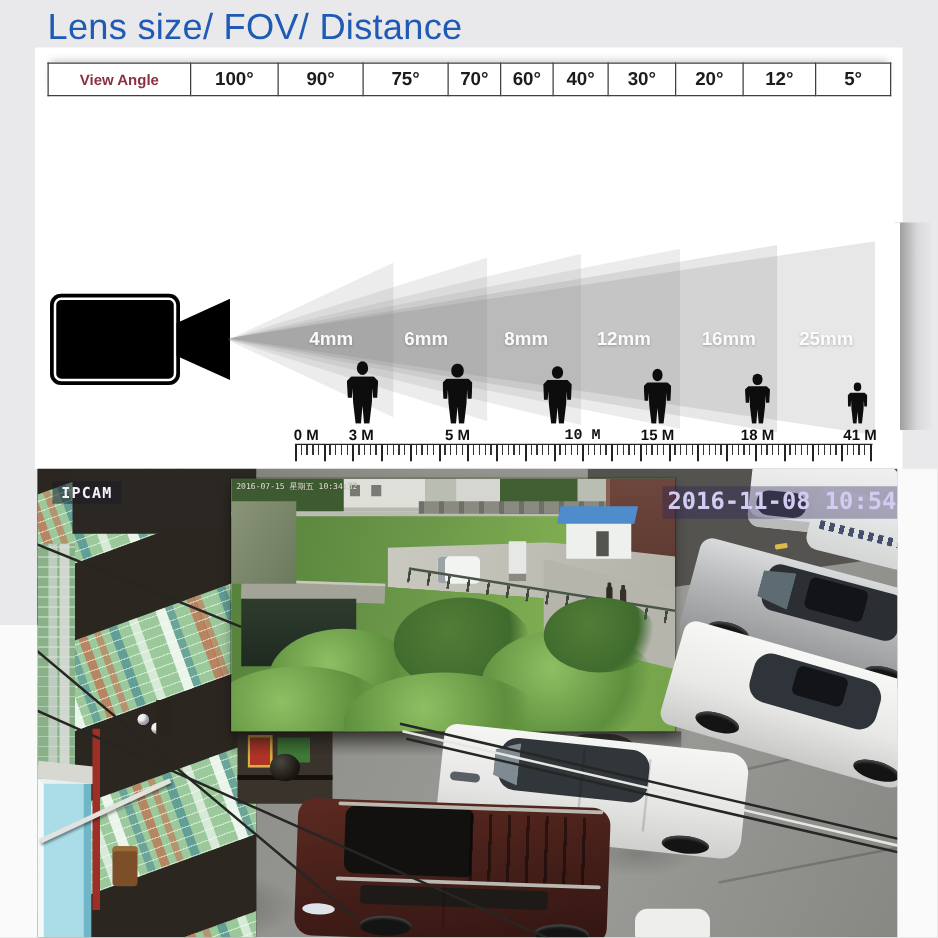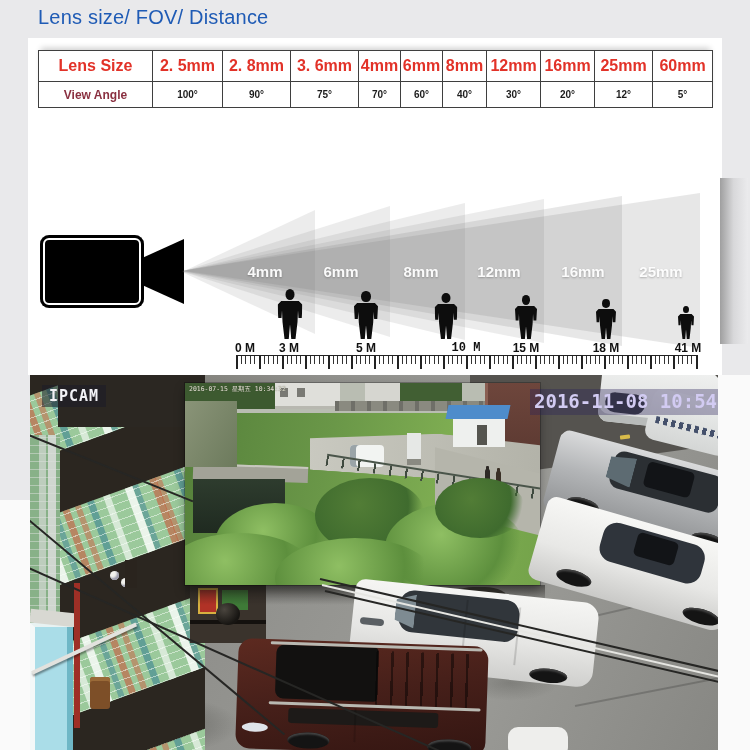--- a/index.html
+++ b/index.html
@@ -1,31 +1,31 @@
 <!DOCTYPE html>
 <html><head>
 <meta charset="utf-8">
 <style>
   html,body{margin:0;padding:0;background:#e9e9eb;font-family:"Liberation Sans",sans-serif;}
   .stage{position:relative;width:750px;height:750px;overflow:hidden;background:#e9e9eb;}
   .abs{position:absolute;}
 
   
-  .page-title{left:38px;top:6px;font-size:20px;color:#1f5bb5;letter-spacing:0.2px;}
+  .page-title{left:38px;top:6px;font-size:29px;color:#1f5bb5;letter-spacing:0.2px;}
 
   
   .card{left:28px;top:38px;width:694px;height:337px;background:#ffffff;}
   .right-shadow{left:716px;top:178px;width:32px;height:166px;
     background:linear-gradient(90deg,#8e8e8e 0%,#d8d8da 55%,#ebebed 100%);}
 
   
   table.lens{position:absolute;left:38px;top:50px;width:674px;border-collapse:collapse;table-layout:fixed;
     box-shadow:0 -5px 6px -3px rgba(0,0,0,.20);background:#fff;}
   table.lens td{border:1.6px solid #3f3f3f;text-align:center;vertical-align:middle;
-    font-weight:bold;font-size:10px;color:#1c1c1c;padding:0;overflow:hidden;}
+    font-weight:bold;font-size:15px;color:#1c1c1c;padding:0;overflow:hidden;}
   table.lens tr.r0 td{height:30px;color:#e23228;font-size:16px;}
   table.lens tr.r1 td{height:25px;}
   table.lens tr.r2 td{height:31px;}
   table.lens tr.r3 td{height:25px;}
   table.lens td.rl{color:#8a3040;font-size:12px;}
   table.lens tr.r2 td.rl{font-size:10.5px;line-height:1.1;}
 
   
   .diagram{left:30px;top:178px;width:690px;height:197px;background:#fff;}
   .cam-body{left:10px;top:57px;width:104px;height:73px;background:#000;border-radius:9px;
@@ -92,21 +92,21 @@
     background:linear-gradient(100deg,#55803a 0%,#6a9748 40%,#7fae52 72%,#74a34a 100%);
     box-shadow:0 0 0 1px rgba(0,0,0,.25), 0 6px 10px rgba(0,0,0,.35);}
   .inset .sky{left:0;top:0;width:355px;height:30px;background:#b9bdb2;}
   .bush{border-radius:50%;background:radial-gradient(circle at 40% 35%,#8fbf63,#5d8f3d 60%,rgba(77,116,47,0) 78%);}
   .bush.dk{background:radial-gradient(circle at 40% 35%,#527d36,#3f6b2e 60%,rgba(47,80,32,0) 78%);}
   .in-ts{left:4px;top:2px;font-family:"DejaVu Sans Mono",monospace;font-size:7px;color:#e8e8d4;
     text-shadow:0 0 1px #333;white-space:nowrap;transform:scale(.92);transform-origin:left top;}
 
   
   .ipcam{left:12px;top:10px;padding:2px 7px;background:rgba(28,28,40,.55);color:#f2f2f6;
-    font-family:"DejaVu Sans Mono",monospace;font-size:15px;font-weight:bold;letter-spacing:1px;}
+    font-family:"DejaVu Sans Mono",monospace;font-size:12px;font-weight:bold;letter-spacing:1px;}
   .stamp{left:500px;top:14px;width:190px;padding:1px 0 3px 4px;background:rgba(40,32,88,.35);
     color:#d2cbf2;font-family:"DejaVu Sans Mono",monospace;font-size:19px;font-weight:bold;
     letter-spacing:0px;white-space:nowrap;}
 
   
   .car{border-radius:10px 16px 16px 10px;}
   .glass{position:absolute;background:#2e3338;border-radius:10px;}
   .sunroof{position:absolute;background:#121417;border-radius:5px;}
   .wheel{position:absolute;background:#141414;border-radius:50%;box-shadow:inset 0 2px 2px #444;}
   .seam{position:absolute;width:1.5px;background:rgba(0,0,0,.14);}
@@ -129,33 +129,20 @@
         <col style="width:68px">
       <col style="width:42px">
         <col style="width:42px">
         <col style="width:44px">
         <col style="width:54px">
       <col style="width:54px">
         <col style="width:58px">
         <col style="width:60px">
     </colgroup>
     <tbody>
-        <tr class="r0">
-      <td class="rl">Lens Size</td>
-      <td>2. 5mm</td>
-      <td>2. 8mm</td>
-      <td>3. 6mm</td>
-      <td>4mm</td>
-      <td>6mm</td>
-      <td>8mm</td>
-      <td>12mm</td>
-      <td>16mm</td>
-      <td>25mm</td>
-      <td>60mm</td>
-    </tr>
     <tr class="r1">
       <td class="rl">View Angle</td>
       <td>100°</td>
       <td>90°</td>
       <td>75°</td>
       <td>70°</td>
       <td>60°</td>
       <td>40°</td>
       <td>30°</td>
       <td>20°</td>

